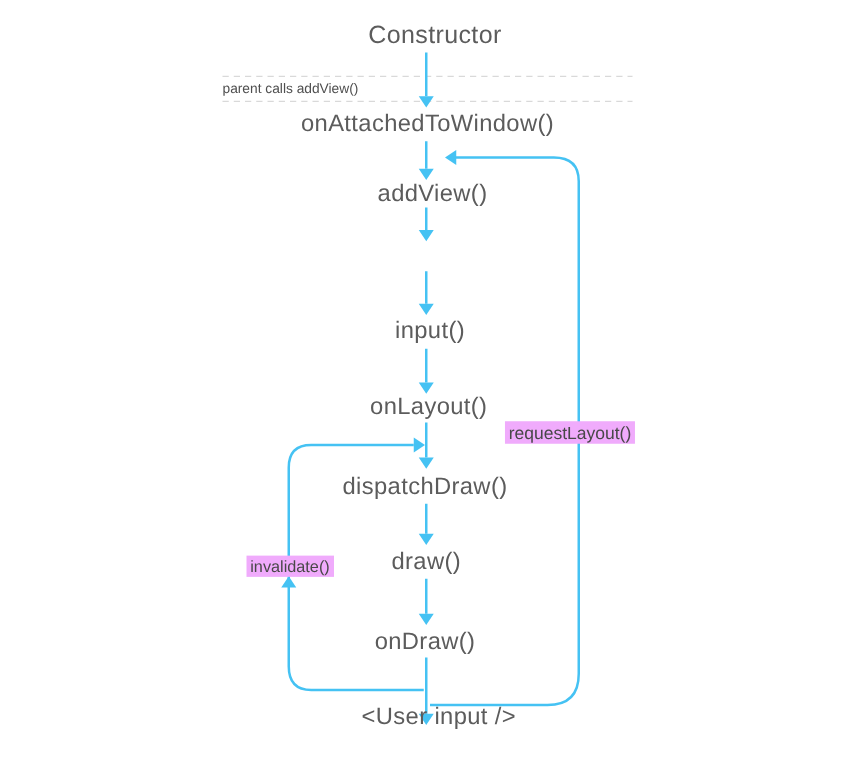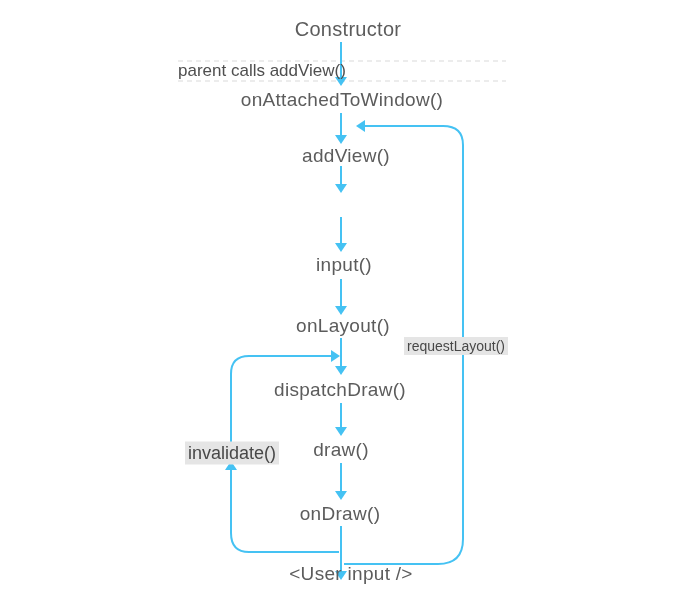--- a/index.html
+++ b/index.html
@@ -8,26 +8,26 @@
     font-family:"Liberation Sans", sans-serif;overflow:hidden;
   }
   .canvas svg{position:absolute;left:0;top:0;}
   .node{
     position:absolute;transform:translate(-50%,-50%);
     font-size:19px;color:#5c5c5c;white-space:nowrap;letter-spacing:.3px;
   }
   .node-lg{font-size:20px;}
   .edge-label{
     position:absolute;transform:translate(-50%,-50%);
-    color:#484848;white-space:nowrap;background:#e5e5e5;padding:1px 3px;
+    color:#484848;white-space:nowrap;background:#f0abfc;padding:1px 3px;
   }
   .edge-label-request{font-size:14px;}
-  .edge-label-invalidate{font-size:18px;}
+  .edge-label-invalidate{font-size:13px;}
   .annotation{
-    position:absolute;font-size:17px;color:#4f4f4f;white-space:nowrap;
+    position:absolute;font-size:11px;color:#4f4f4f;white-space:nowrap;
     transform:translateY(-50%);
   }
 </style>
 </head>
 <body>
 
 <div class="canvas">
 
   <svg width="692" height="611" viewBox="0 0 692 611">
 

